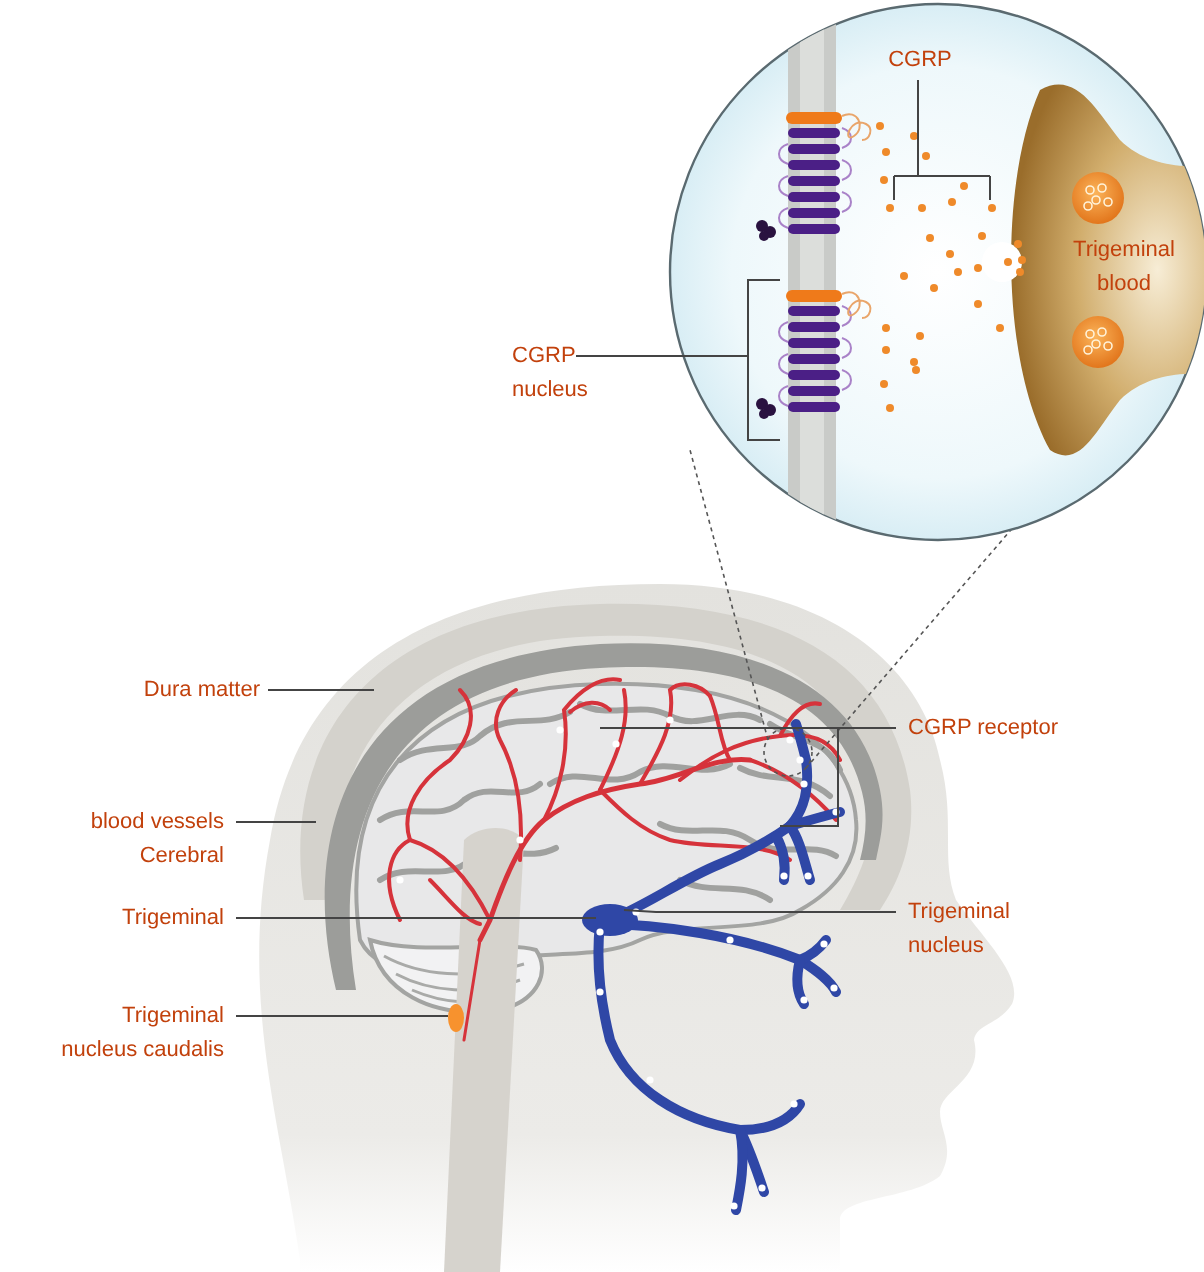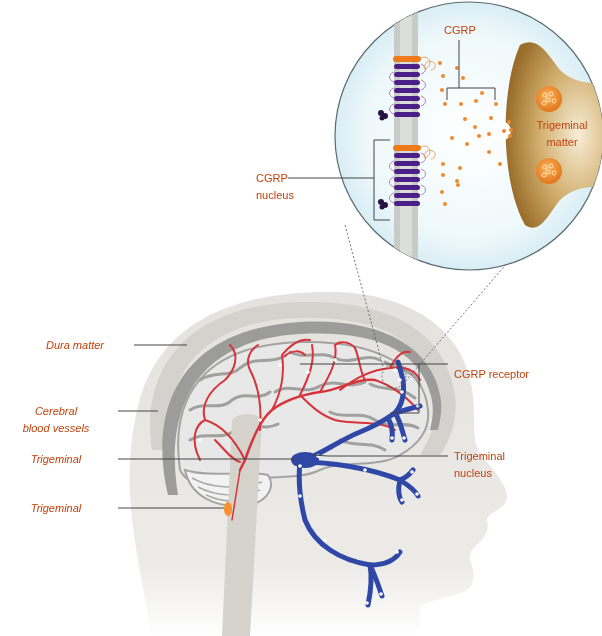--- a/index.html
+++ b/index.html
@@ -1,20 +1,20 @@
 <!DOCTYPE html>
 <html><head>
 <meta charset="utf-8">
 <style>
   html, body { margin: 0; padding: 0; background: #ffffff; }
   body { width: 602px; height: 636px; position: relative; overflow: hidden;
          font-family: "Liberation Sans", sans-serif; }
   #diagram { position: absolute; left: 0; top: 0; }
   .lbl { position: absolute; font-size: 11px; color: #c2410c; line-height: 17px; }
-  .lbl.r { text-align: center; font-style: italic; }
+  .lbl.r { text-align: right; }
   .lbl.c { text-align: center; }
 </style>
 </head>
 <body>
 
 <svg id="diagram" width="602" height="636" viewBox="0 0 602 636">
   <defs>
     <radialGradient id="insetGrad" cx="50%" cy="50%" r="55%">
       <stop offset="0%" stop-color="#ffffff"></stop>
       <stop offset="70%" stop-color="#eef8fb"></stop>
@@ -243,34 +243,35 @@
     <path d="M118,459 L298,459"></path>
     <path d="M118,508 L224,508"></path>
     <path d="M300,364 L419,364 L419,413 L390,413 M419,364 L448,364"></path>
     <path d="M312,455 L328,456 L448,456"></path>
   </g>
 </svg>
 
 <div class="lbl c" style="left:434px; top:22px; width:52px;">CGRP</div>
 <div class="lbl c" style="left:526px; top:117px; width:72px;">
   <div>Trigeminal</div>
-  <div>matter</div>
+  <div>blood</div>
 </div>
 <div class="lbl" style="left:256px; top:170px;">
   <div>CGRP</div>
   <div>nucleus</div>
 </div>
 <div class="lbl r" style="left:20px; top:337px; width:110px;">Dura matter</div>
 <div class="lbl r" style="left:0px; top:403px; width:112px;">
+  <div>blood vessels</div>
   <div>Cerebral</div>
-  <div>blood vessels</div>
 </div>
 <div class="lbl r" style="left:0px; top:451px; width:112px;">
   <div>Trigeminal</div>
 </div>
 <div class="lbl r" style="left:0px; top:500px; width:112px;">
   <div>Trigeminal</div>
-</div>
-<div class="lbl" style="left:454px; top:366px;">CGRP receptor</div>
+  <div>nucleus caudalis</div>
+</div>
+<div class="lbl" style="left:454px; top:356px;">CGRP receptor</div>
 <div class="lbl" style="left:454px; top:448px;">
   <div>Trigeminal</div>
   <div>nucleus</div>
 </div>
 
 </body></html>

